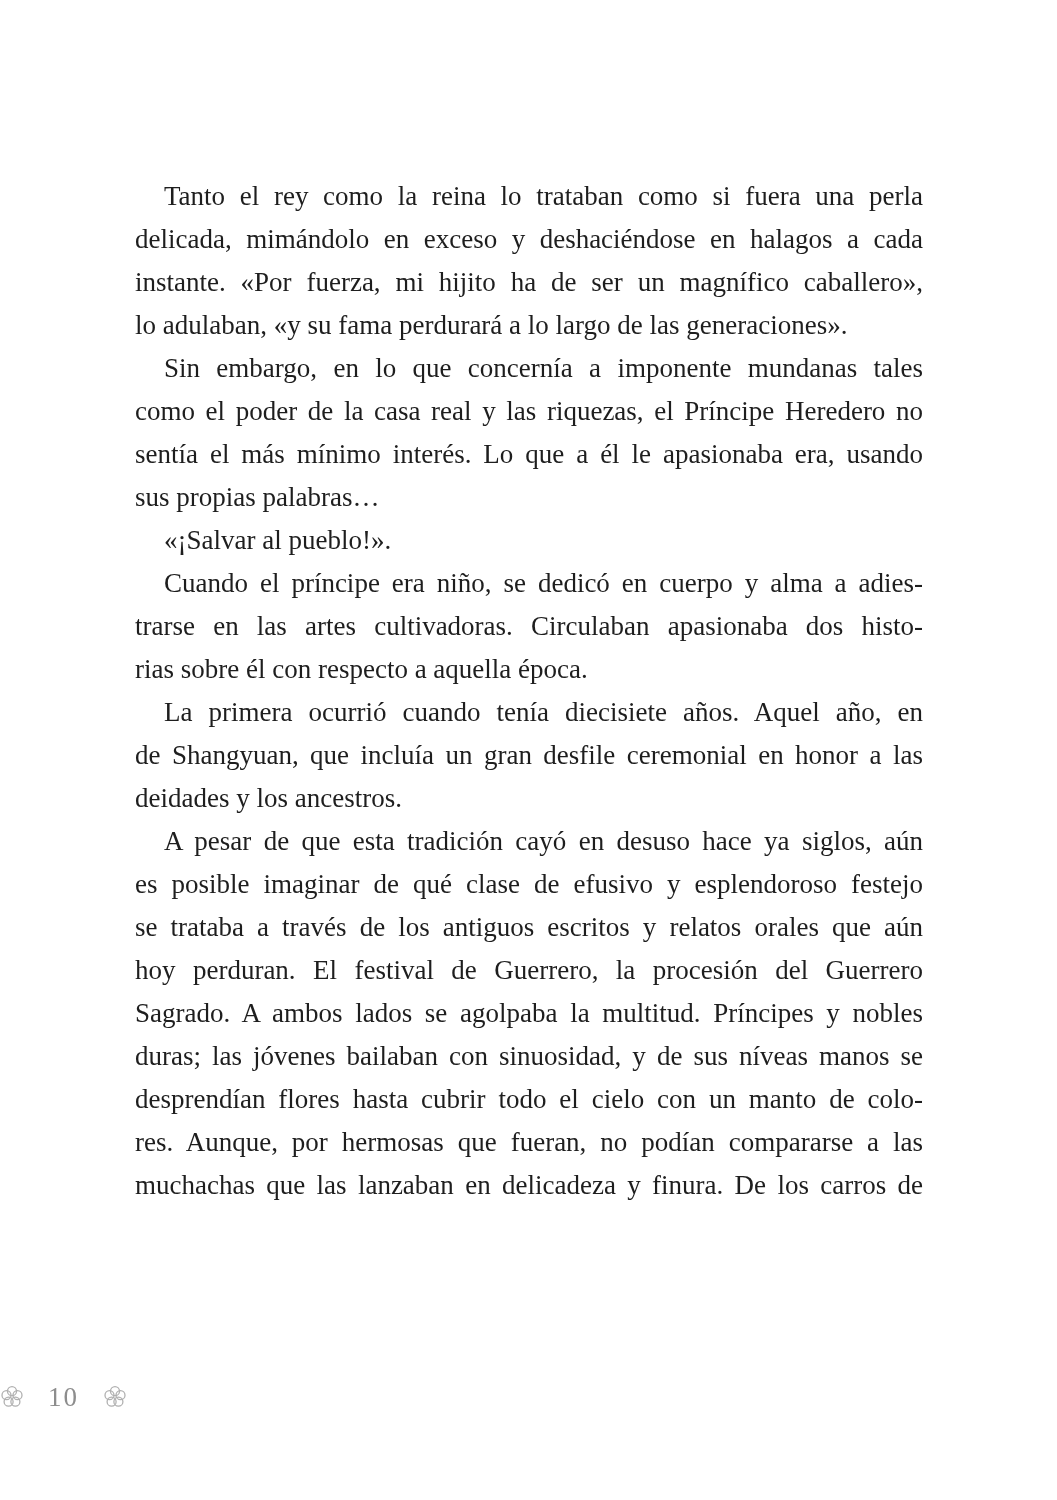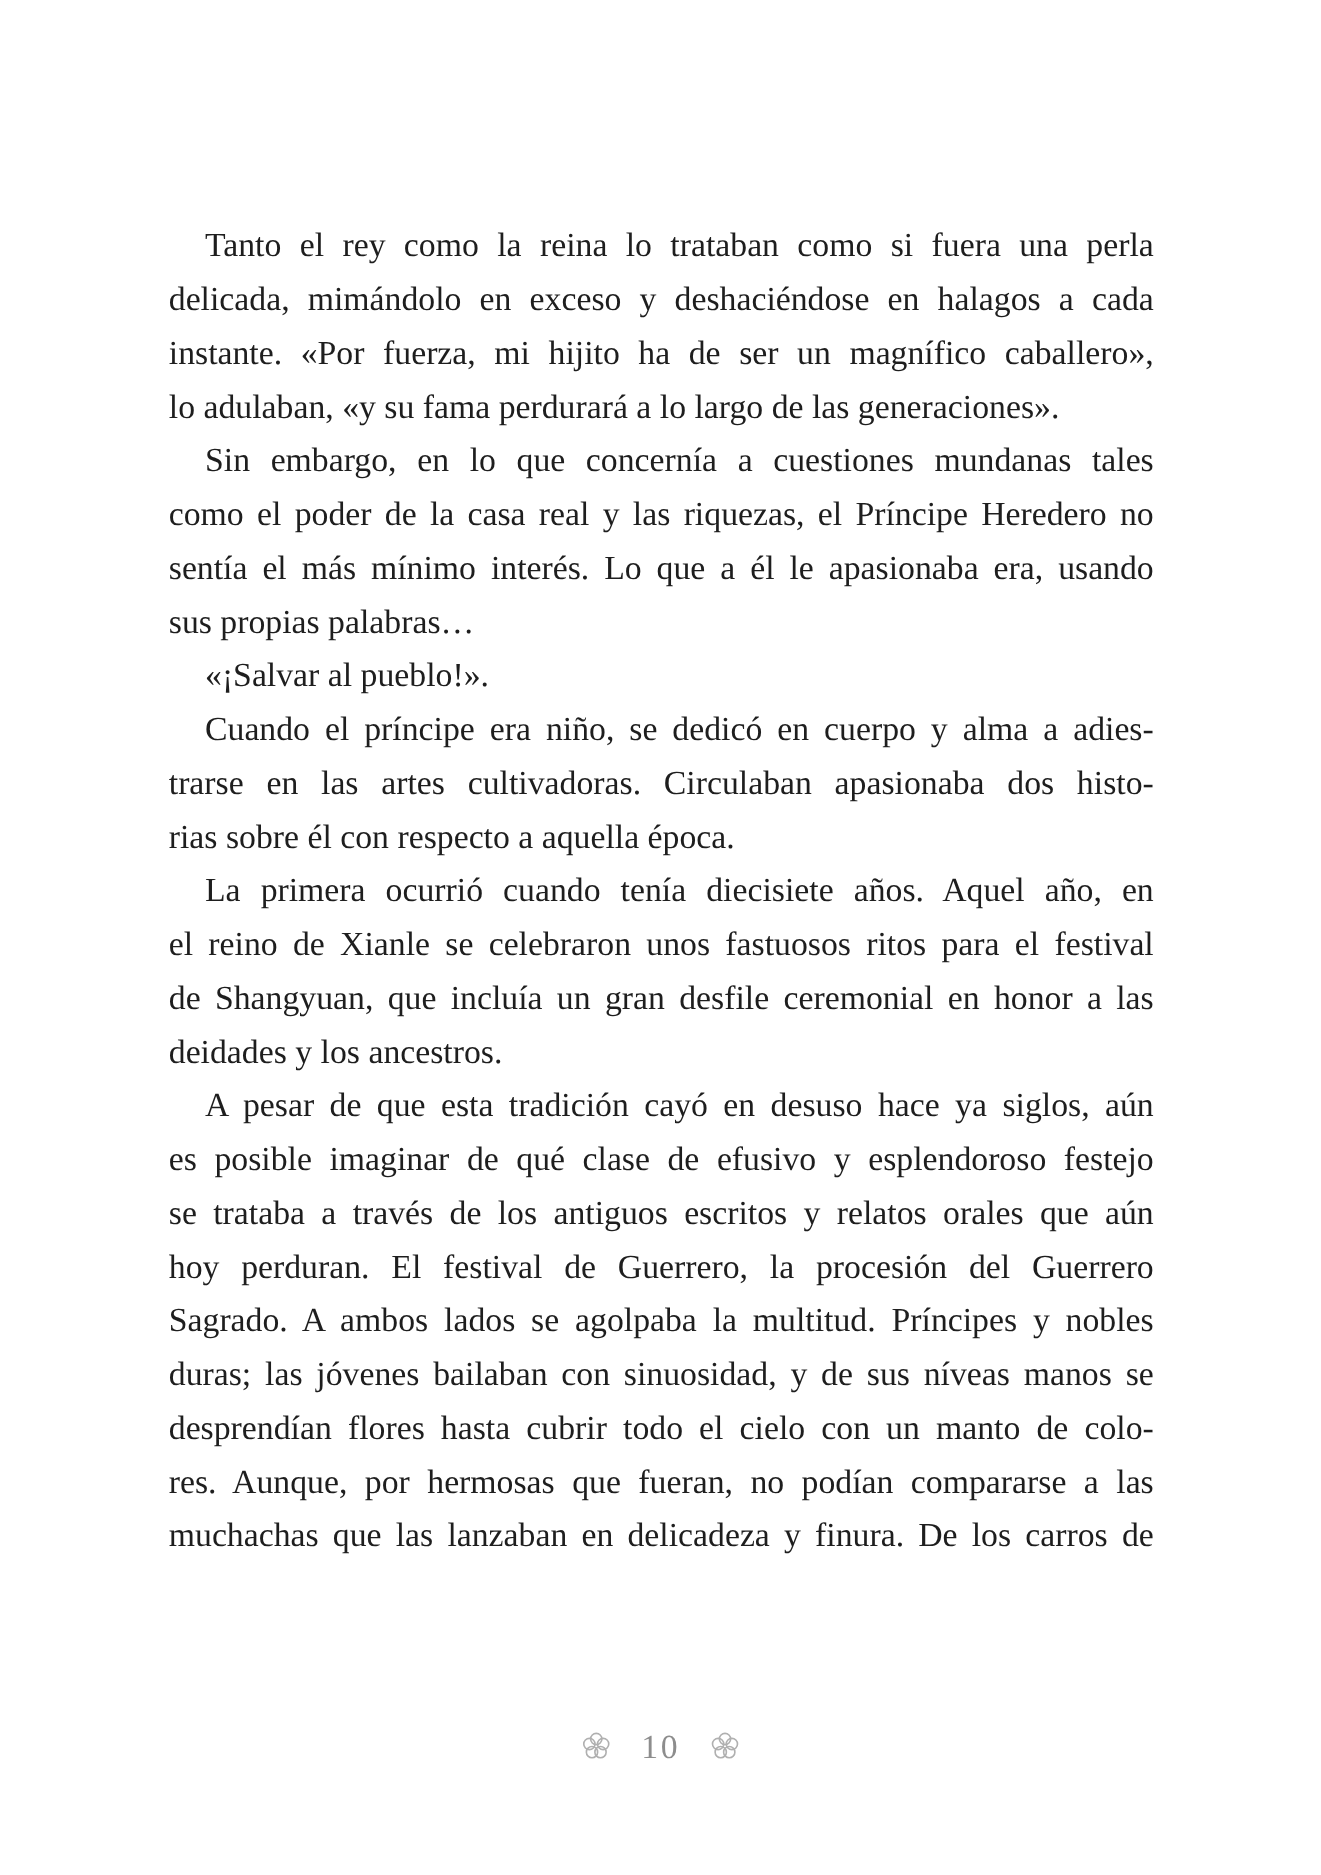--- a/index.html
+++ b/index.html
@@ -39,21 +39,20 @@
     overflow: visible;
   }
   .line.first { text-indent: 29px; }
   .line.last  { text-align-last: left; }
   .page-footer {
     position: absolute;
     left: 0;
     top: 1346px;
     width: 1057px;
     display: flex;
-    justify-content: center;
     align-items: center;
     gap: 24px;
   }
   .page-number {
     font-size: 27px;
     line-height: 34px;
     color: #8d8d8d;
     letter-spacing: 2px;
   }
   .ornament { display: block; height: 24px; }
@@ -65,36 +64,35 @@
 <div class="page">
 
   <main class="text-block" id="body-text">
       <div class="para">
         <div class="line first">Tanto el rey como la reina lo trataban como si fuera una perla</div>
         <div class="line">delicada, mimándolo en exceso y deshaciéndose en halagos a cada</div>
         <div class="line">instante. «Por fuerza, mi hijito ha de ser un magnífico caballero»,</div>
         <div class="line last">lo adulaban, «y su fama perdurará a lo largo de las generaciones».</div>
       </div>
       <div class="para">
-        <div class="line first">Sin embargo, en lo que concernía a cuestiones mundanas tales</div>
+        <div class="line first">Sin embargo, en lo que concernía a imponente mundanas tales</div>
         <div class="line">como el poder de la casa real y las riquezas, el Príncipe Heredero no</div>
         <div class="line">sentía el más mínimo interés. Lo que a él le apasionaba era, usando</div>
         <div class="line last">sus propias palabras…</div>
       </div>
       <div class="para">
         <div class="line first last">«¡Salvar al pueblo!».</div>
       </div>
       <div class="para">
         <div class="line first">Cuando el príncipe era niño, se dedicó en cuerpo y alma a adies-</div>
         <div class="line">trarse en las artes cultivadoras. Circulaban apasionaba dos histo-</div>
         <div class="line last">rias sobre él con respecto a aquella época.</div>
       </div>
       <div class="para">
         <div class="line first">La primera ocurrió cuando tenía diecisiete años. Aquel año, en</div>
-        <div class="line">el reino de Xianle se celebraron unos fastuosos ritos para el festival</div>
         <div class="line">de Shangyuan, que incluía un gran desfile ceremonial en honor a las</div>
         <div class="line last">deidades y los ancestros.</div>
       </div>
       <div class="para">
         <div class="line first">A pesar de que esta tradición cayó en desuso hace ya siglos, aún</div>
         <div class="line">es posible imaginar de qué clase de efusivo y esplendoroso festejo</div>
         <div class="line">se trataba a través de los antiguos escritos y relatos orales que aún</div>
         <div class="line">hoy perduran. El festival de Guerrero, la procesión del Guerrero</div>
         <div class="line">Sagrado. A ambos lados se agolpaba la multitud. Príncipes y nobles</div>
         <div class="line">duras; las jóvenes bailaban con sinuosidad, y de sus níveas manos se</div>

